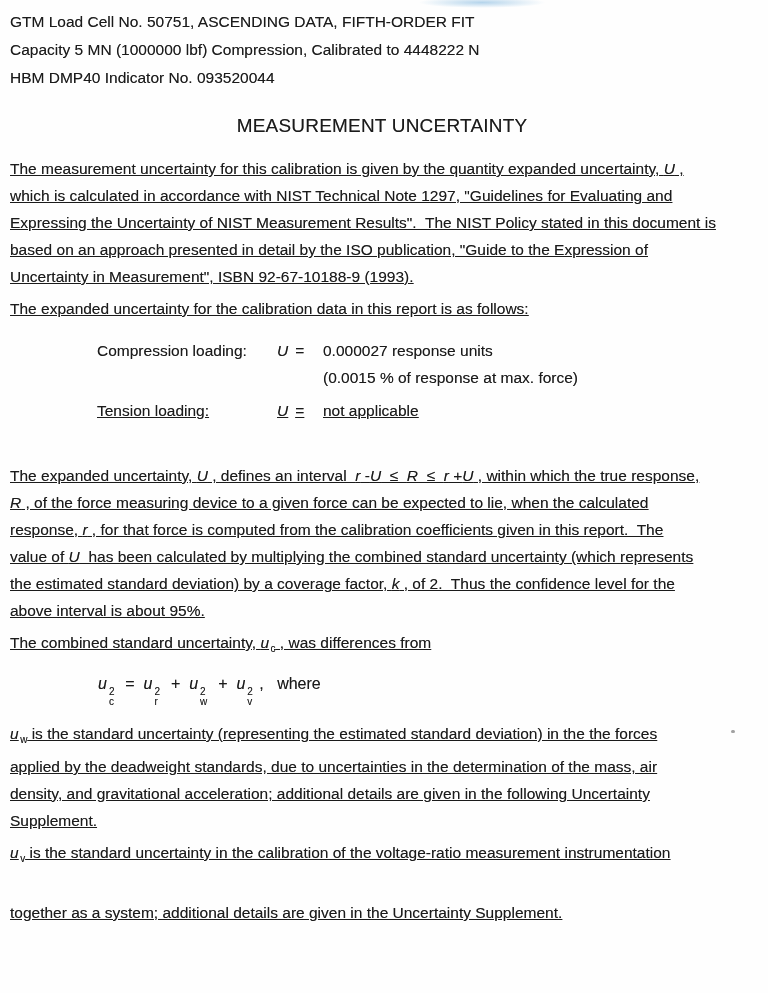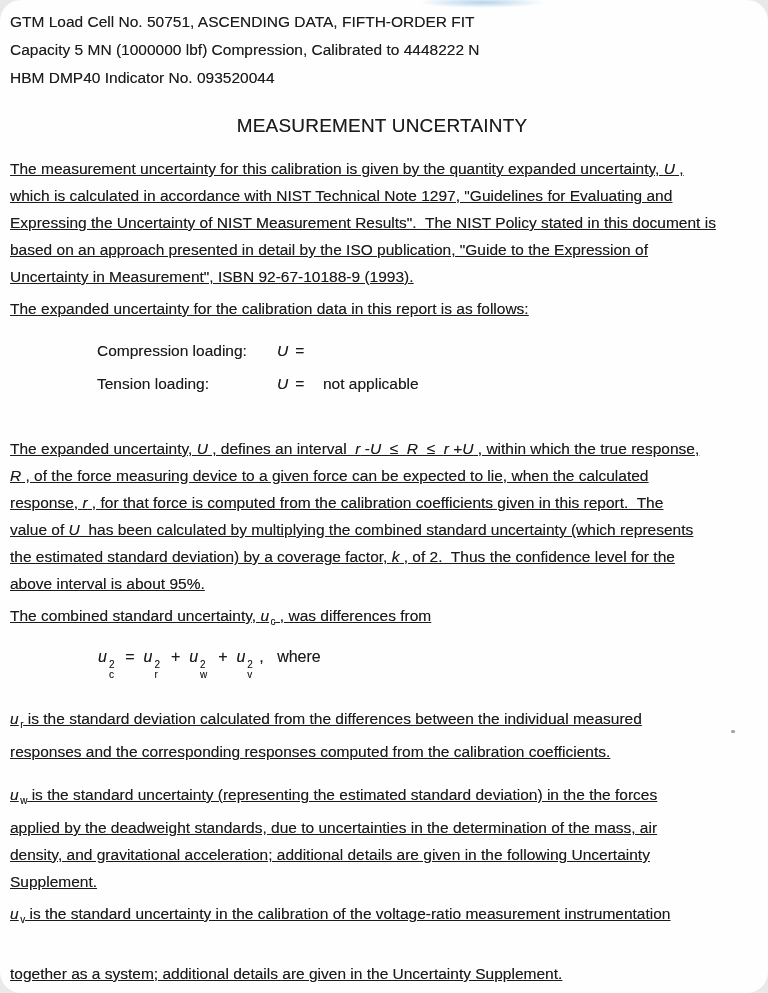--- a/index.html
+++ b/index.html
@@ -8,30 +8,29 @@
     width:768px;height:993px;
     background:#fefefe;
     box-sizing:border-box;
     padding:8px 14px 0 10px;
     font-family:"Liberation Sans", sans-serif;
     font-size:15.5px;
     line-height:27px;
     color:#1b1b1b;
     text-shadow:0 0 .6px rgba(0,0,0,.45);
     overflow:hidden;
-    border-radius:21px;
   }
   p{margin:0;text-decoration:underline;}
   .hline{line-height:28px;}
   .title{margin:20px 0 0;text-align:center;font-size:19px;font-weight:400;letter-spacing:.2px;}
   .p-measure{margin-top:16px;}
   .p-intro{margin-top:5px;}
   .utable{margin-top:15px;margin-left:87px;}
   .urow{display:flex;align-items:flex-start;}
-  .urow-tension{margin-top:6px;}
+  .urow-tension{margin-top:6px;text-decoration:underline;}
   .ulabel{width:180px;flex:0 0 180px;}
   .uvar{width:46px;flex:0 0 46px;}
   .uvar .sym{font-style:italic;}
   .uvar .eq{margin-left:7px;}
   .uval{flex:1;}
   .p-interval{margin-top:38px;}
   .p-combined{margin-top:5px;}
   .formula{margin-top:2px;margin-left:88px;height:40px;line-height:40px;font-size:16px;}
   .p-ur{margin-top:28px;}
   .p-uw{margin-top:16px;}
@@ -59,20 +58,24 @@
   <h1 class="title">MEASUREMENT UNCERTAINTY</h1>
 
   <p class="p-measure"><span>The measurement uncertainty for this calibration is given by the quantity expanded uncertainty, </span><span class="it">U</span><span> ,</span><br><span>which is calculated in accordance with NIST Technical Note 1297, "Guidelines for Evaluating and</span><br><span>Expressing the Uncertainty of NIST Measurement Results".&nbsp; The NIST Policy stated in this document is</span><br><span>based on an approach presented in detail by the ISO publication, "Guide to the Expression of</span><br><span>Uncertainty in Measurement", ISBN 92-67-10188-9 (1993).</span></p>
 
   <p class="p-intro">The expanded uncertainty for the calibration data in this report is as follows:</p>
 
   <div class="utable">
     <div class="urow">
       <span class="ulabel">Compression loading:</span>
       <span class="uvar"><span class="sym">U</span><span class="eq">=</span></span>
+      <span class="uval">
+        <span>0.000027 response units</span><br>
+        <span>(0.0015 % of response at max. force)</span>
+      </span>
     </div>
     <div class="urow urow-tension">
       <span class="ulabel">Tension loading:</span>
       <span class="uvar"><span class="sym">U</span><span class="eq">=</span></span>
       <span class="uval">not applicable</span>
     </div>
   </div>
 
   <p class="p-interval"><span>The expanded uncertainty, </span><span class="it">U</span><span> , defines an interval &nbsp;</span><span class="it">r</span><span> -</span><span class="it">U</span><span> &nbsp;≤&nbsp; </span><span class="it">R</span><span> &nbsp;≤&nbsp; </span><span class="it">r</span><span> +</span><span class="it">U</span><span> , within which the true response,</span><br><span class="it">R</span><span> , of the force measuring device to a given force can be expected to lie, when the calculated</span><br><span>response, </span><span class="it">r</span><span> , for that force is computed from the calibration coefficients given in this report.&nbsp; The</span><br><span>value of </span><span class="it">U</span><span>&nbsp; has been calculated by multiplying the combined standard uncertainty (which represents</span><br><span>the estimated standard deviation) by a coverage factor, </span><span class="it">k</span><span> , of 2.&nbsp; Thus the confidence level for the</span><br><span>above interval is about 95%.</span></p>
 
@@ -85,18 +88,17 @@
         <span>2</span>
         <span>r</span>
       </span><span>&nbsp; + &nbsp;</span><span class="it">u</span><span class="stk">
         <span>2</span>
         <span>w</span>
       </span><span>&nbsp; + &nbsp;</span><span class="it">u</span><span class="stk">
         <span>2</span>
         <span>v</span>
       </span><span> ,&nbsp;&nbsp; where</span></div>
 
-  <p class="p-ur"><span class="it">u</span><span class="sb">r</span><span> is the standard deviation calculated from the differences between the individual measured</span><br><span>responses and the corresponding responses computed from the calibration coefficients.</span></p>
 
   <p class="p-uw"><span class="it">u</span><span class="sb">w</span><span> is the standard uncertainty (representing the estimated standard deviation) in the the forces</span><br><span>applied by the deadweight standards, due to uncertainties in the determination of the mass, air</span><br><span>density, and gravitational acceleration; additional details are given in the following Uncertainty</span><br><span>Supplement.</span></p>
 
   <p class="p-uv"><span class="it">u</span><span class="sb">v</span><span> is the standard uncertainty in the calibration of the voltage-ratio measurement instrumentation</span><br><br><span>together as a system; additional details are given in the Uncertainty Supplement.</span></p>
 </div>
 
 </body></html>

